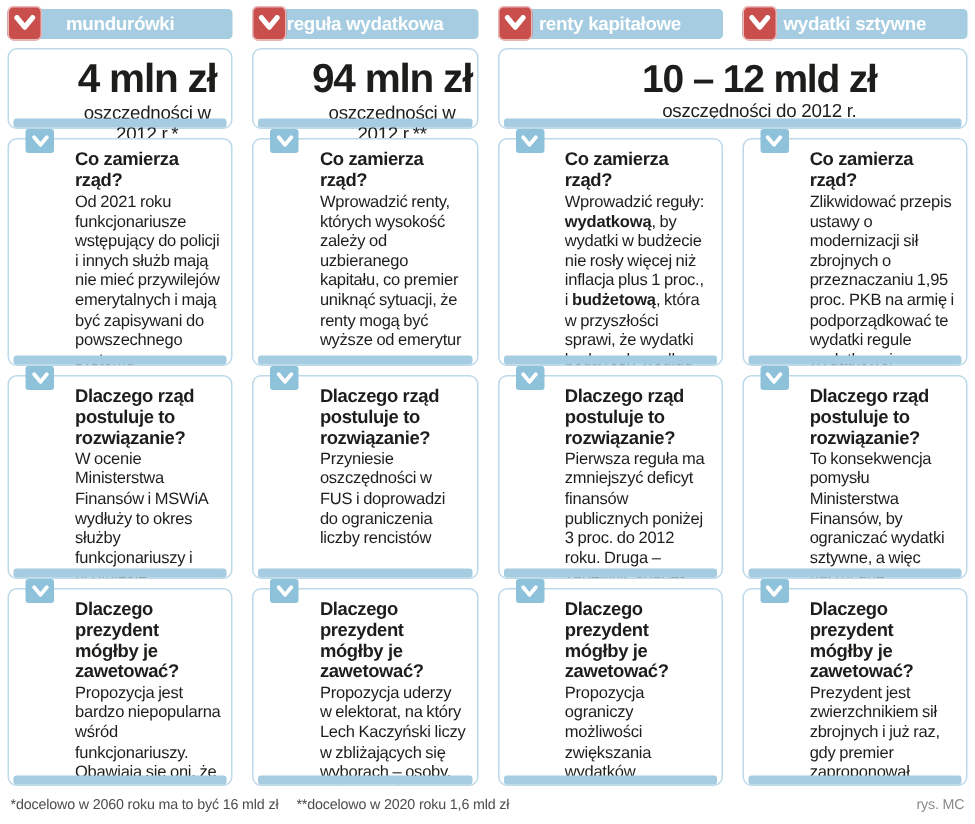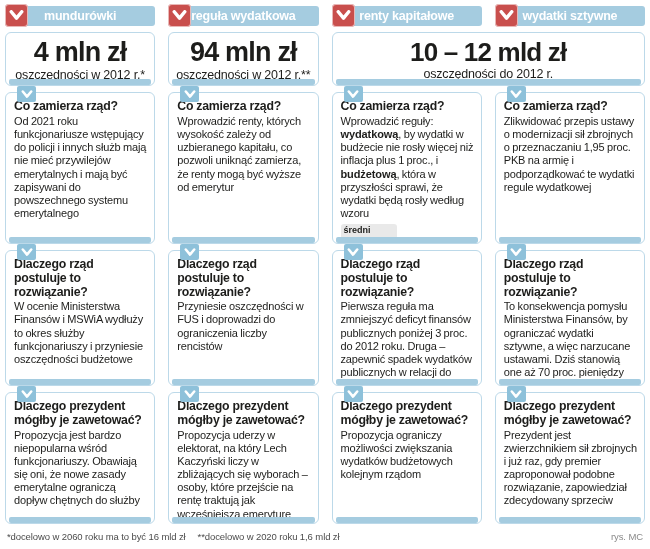--- a/index.html
+++ b/index.html
@@ -40,20 +40,21 @@
     letter-spacing:-0.2px;
     white-space:nowrap;
   }
   
   .amount-box,.block{
     position:relative;
     background:#ffffff;
     border:1px solid #bcd9e9;
     border-radius:6px;
     box-sizing:border-box;
+    padding-left:36px;
   }
   .box-bar{
     position:absolute;bottom:0;left:3px;right:3px;height:6px;
     background:#a5cce0;border-radius:2px;
   }
   .amount-box{ text-align:center; }
   .amount{
     font-size:27px;font-weight:bold;line-height:1;
     letter-spacing:-0.8px;margin-top:6px;
   }
@@ -180,21 +181,21 @@
   </div>
 
   <div class="block">
     <span class="connector">
       <svg viewBox="0 0 20 14" width="12" height="9">
           <path d="M3 2 L10 10.5 L17 2" fill="none" stroke="#ffffff" stroke-width="4.2" stroke-linejoin="round" stroke-linecap="round"></path>
         </svg>
     </span>
     <div class="block-content">
       <h3 class="block-title">Co zamierza rząd?</h3>
-      <p class="block-text">Wprowadzić renty, których wysokość zależy od uzbieranego kapitału, co pozwoli uniknąć zamierza, że renty mogą być wyższe od emerytur</p>
+      <p class="block-text">Wprowadzić renty, których wysokość zależy od uzbieranego kapitału, co premier uniknąć sytuacji, że renty mogą być wyższe od emerytur</p>
     </div>
     <div class="box-bar"></div>
   </div>
 
   <div class="block">
     <span class="connector">
       <svg viewBox="0 0 20 14" width="12" height="9">
           <path d="M3 2 L10 10.5 L17 2" fill="none" stroke="#ffffff" stroke-width="4.2" stroke-linejoin="round" stroke-linecap="round"></path>
         </svg>
     </span>

